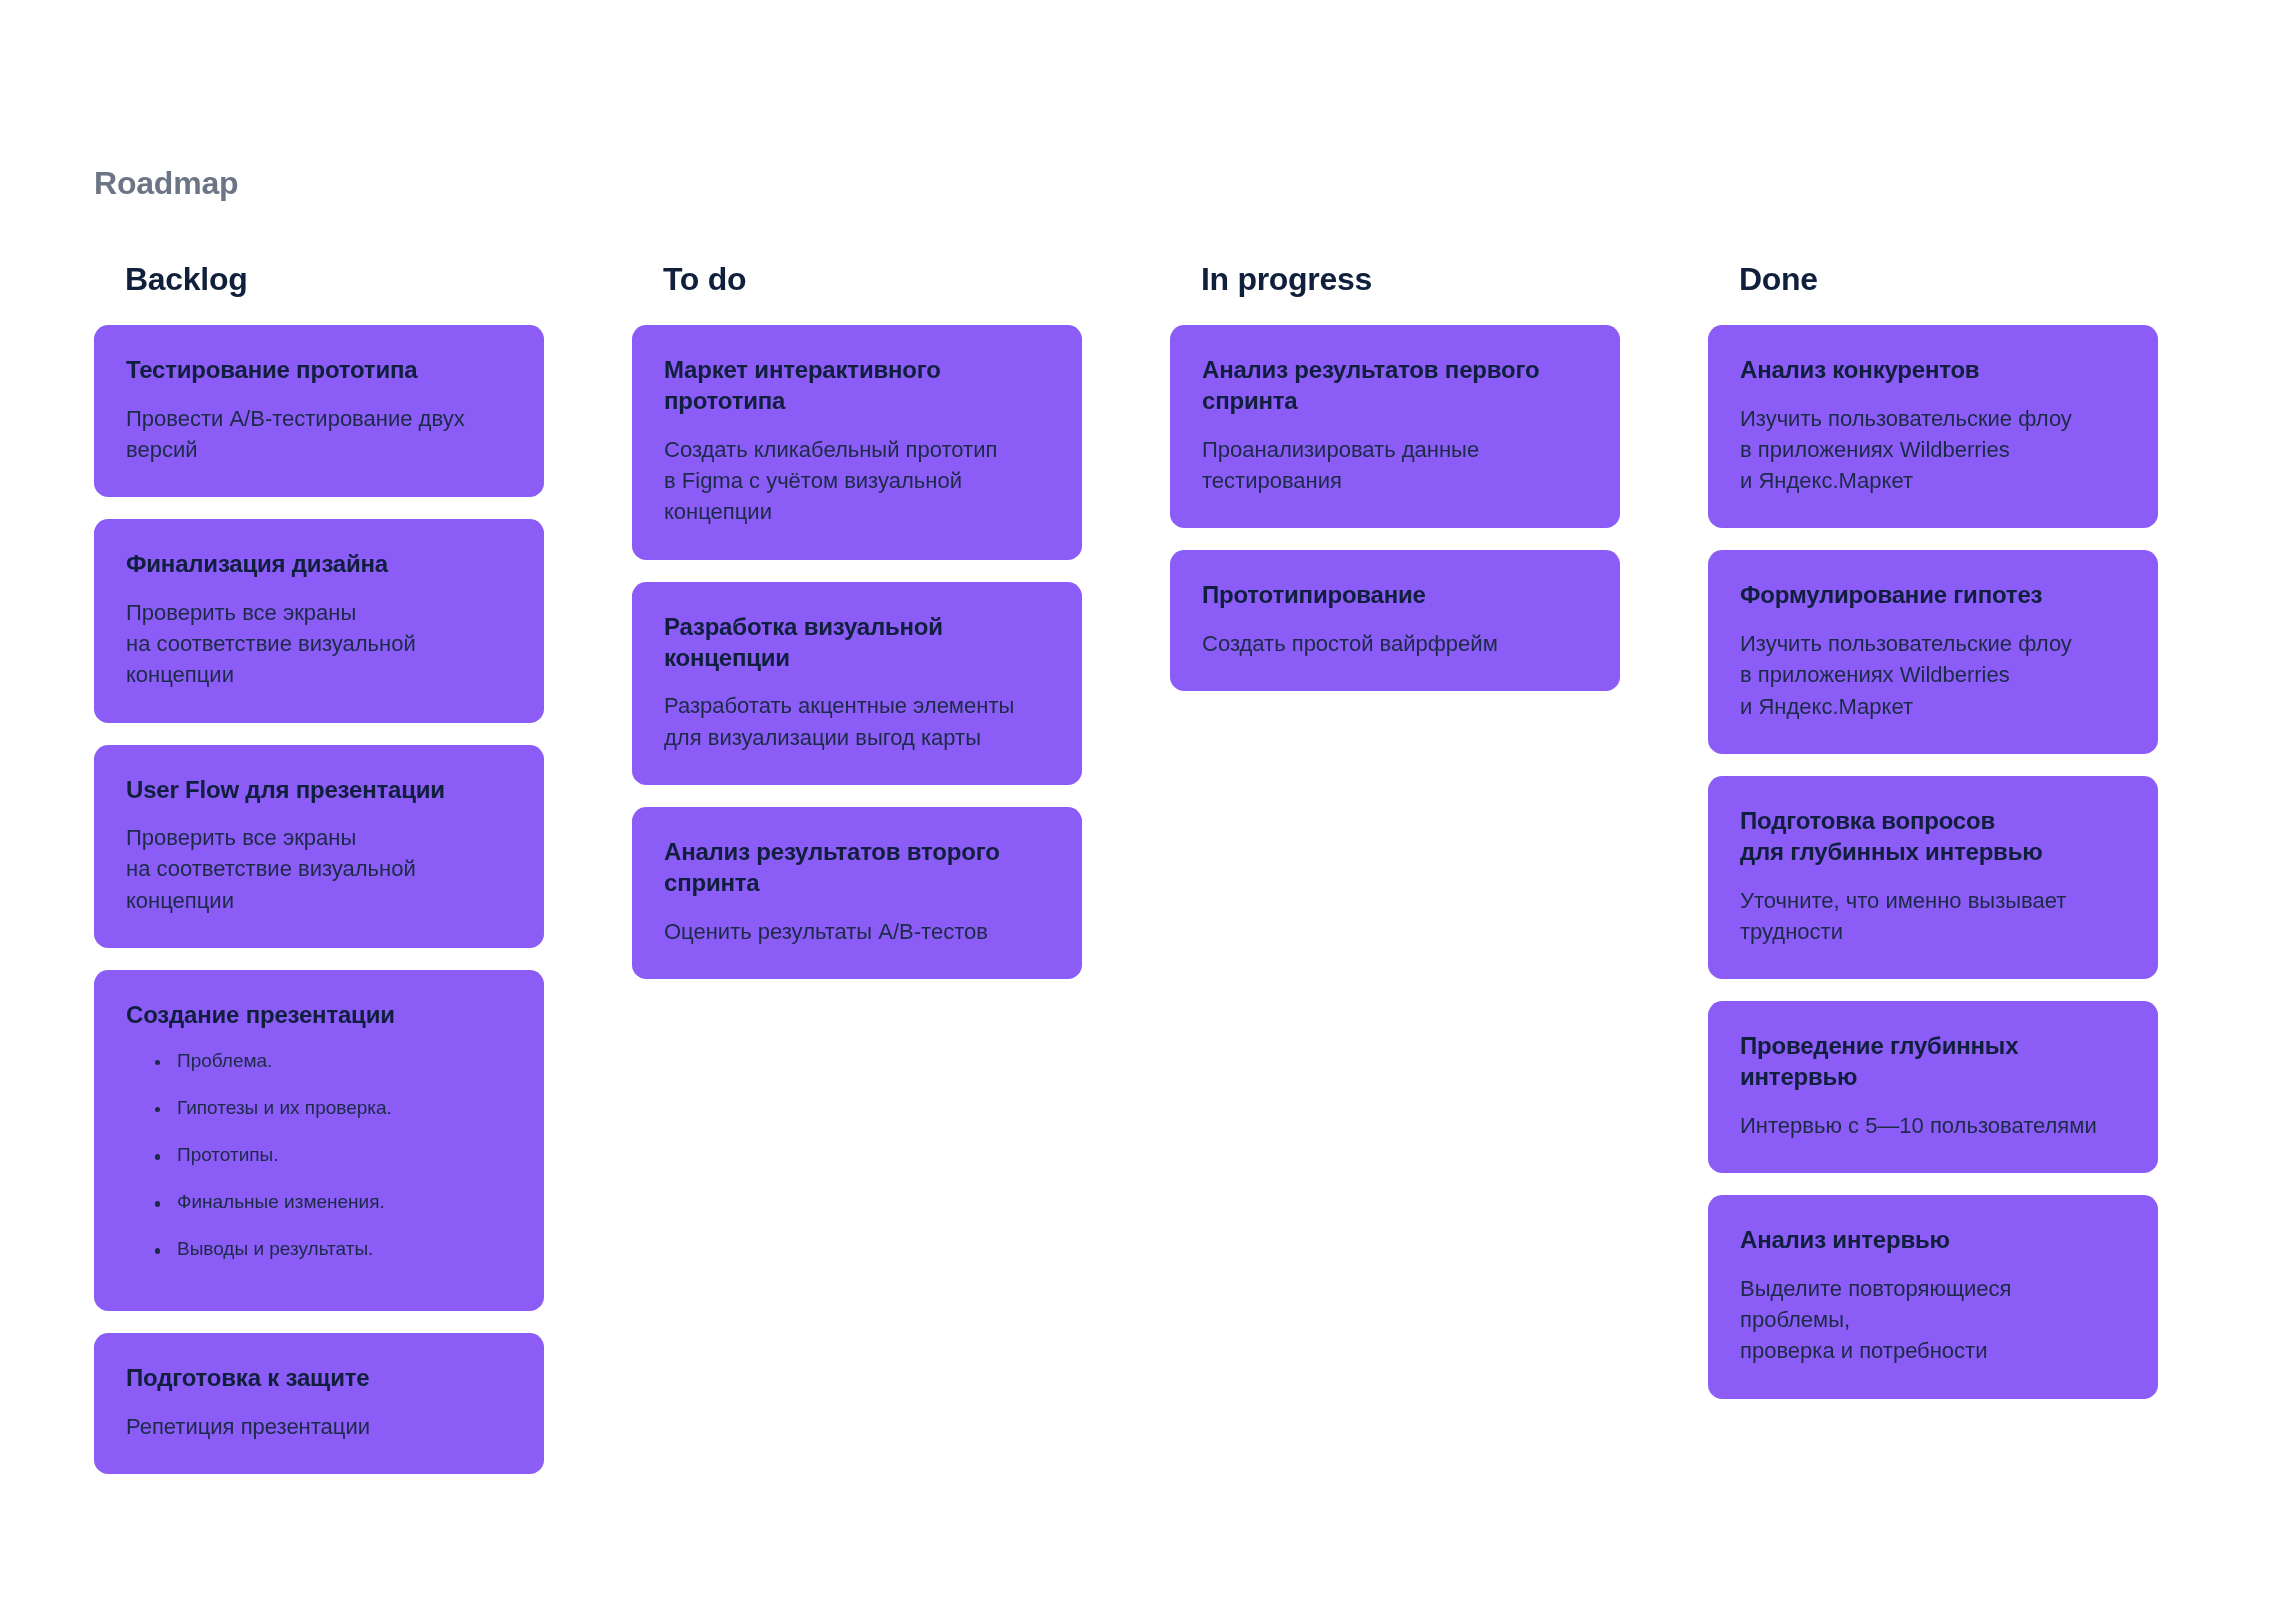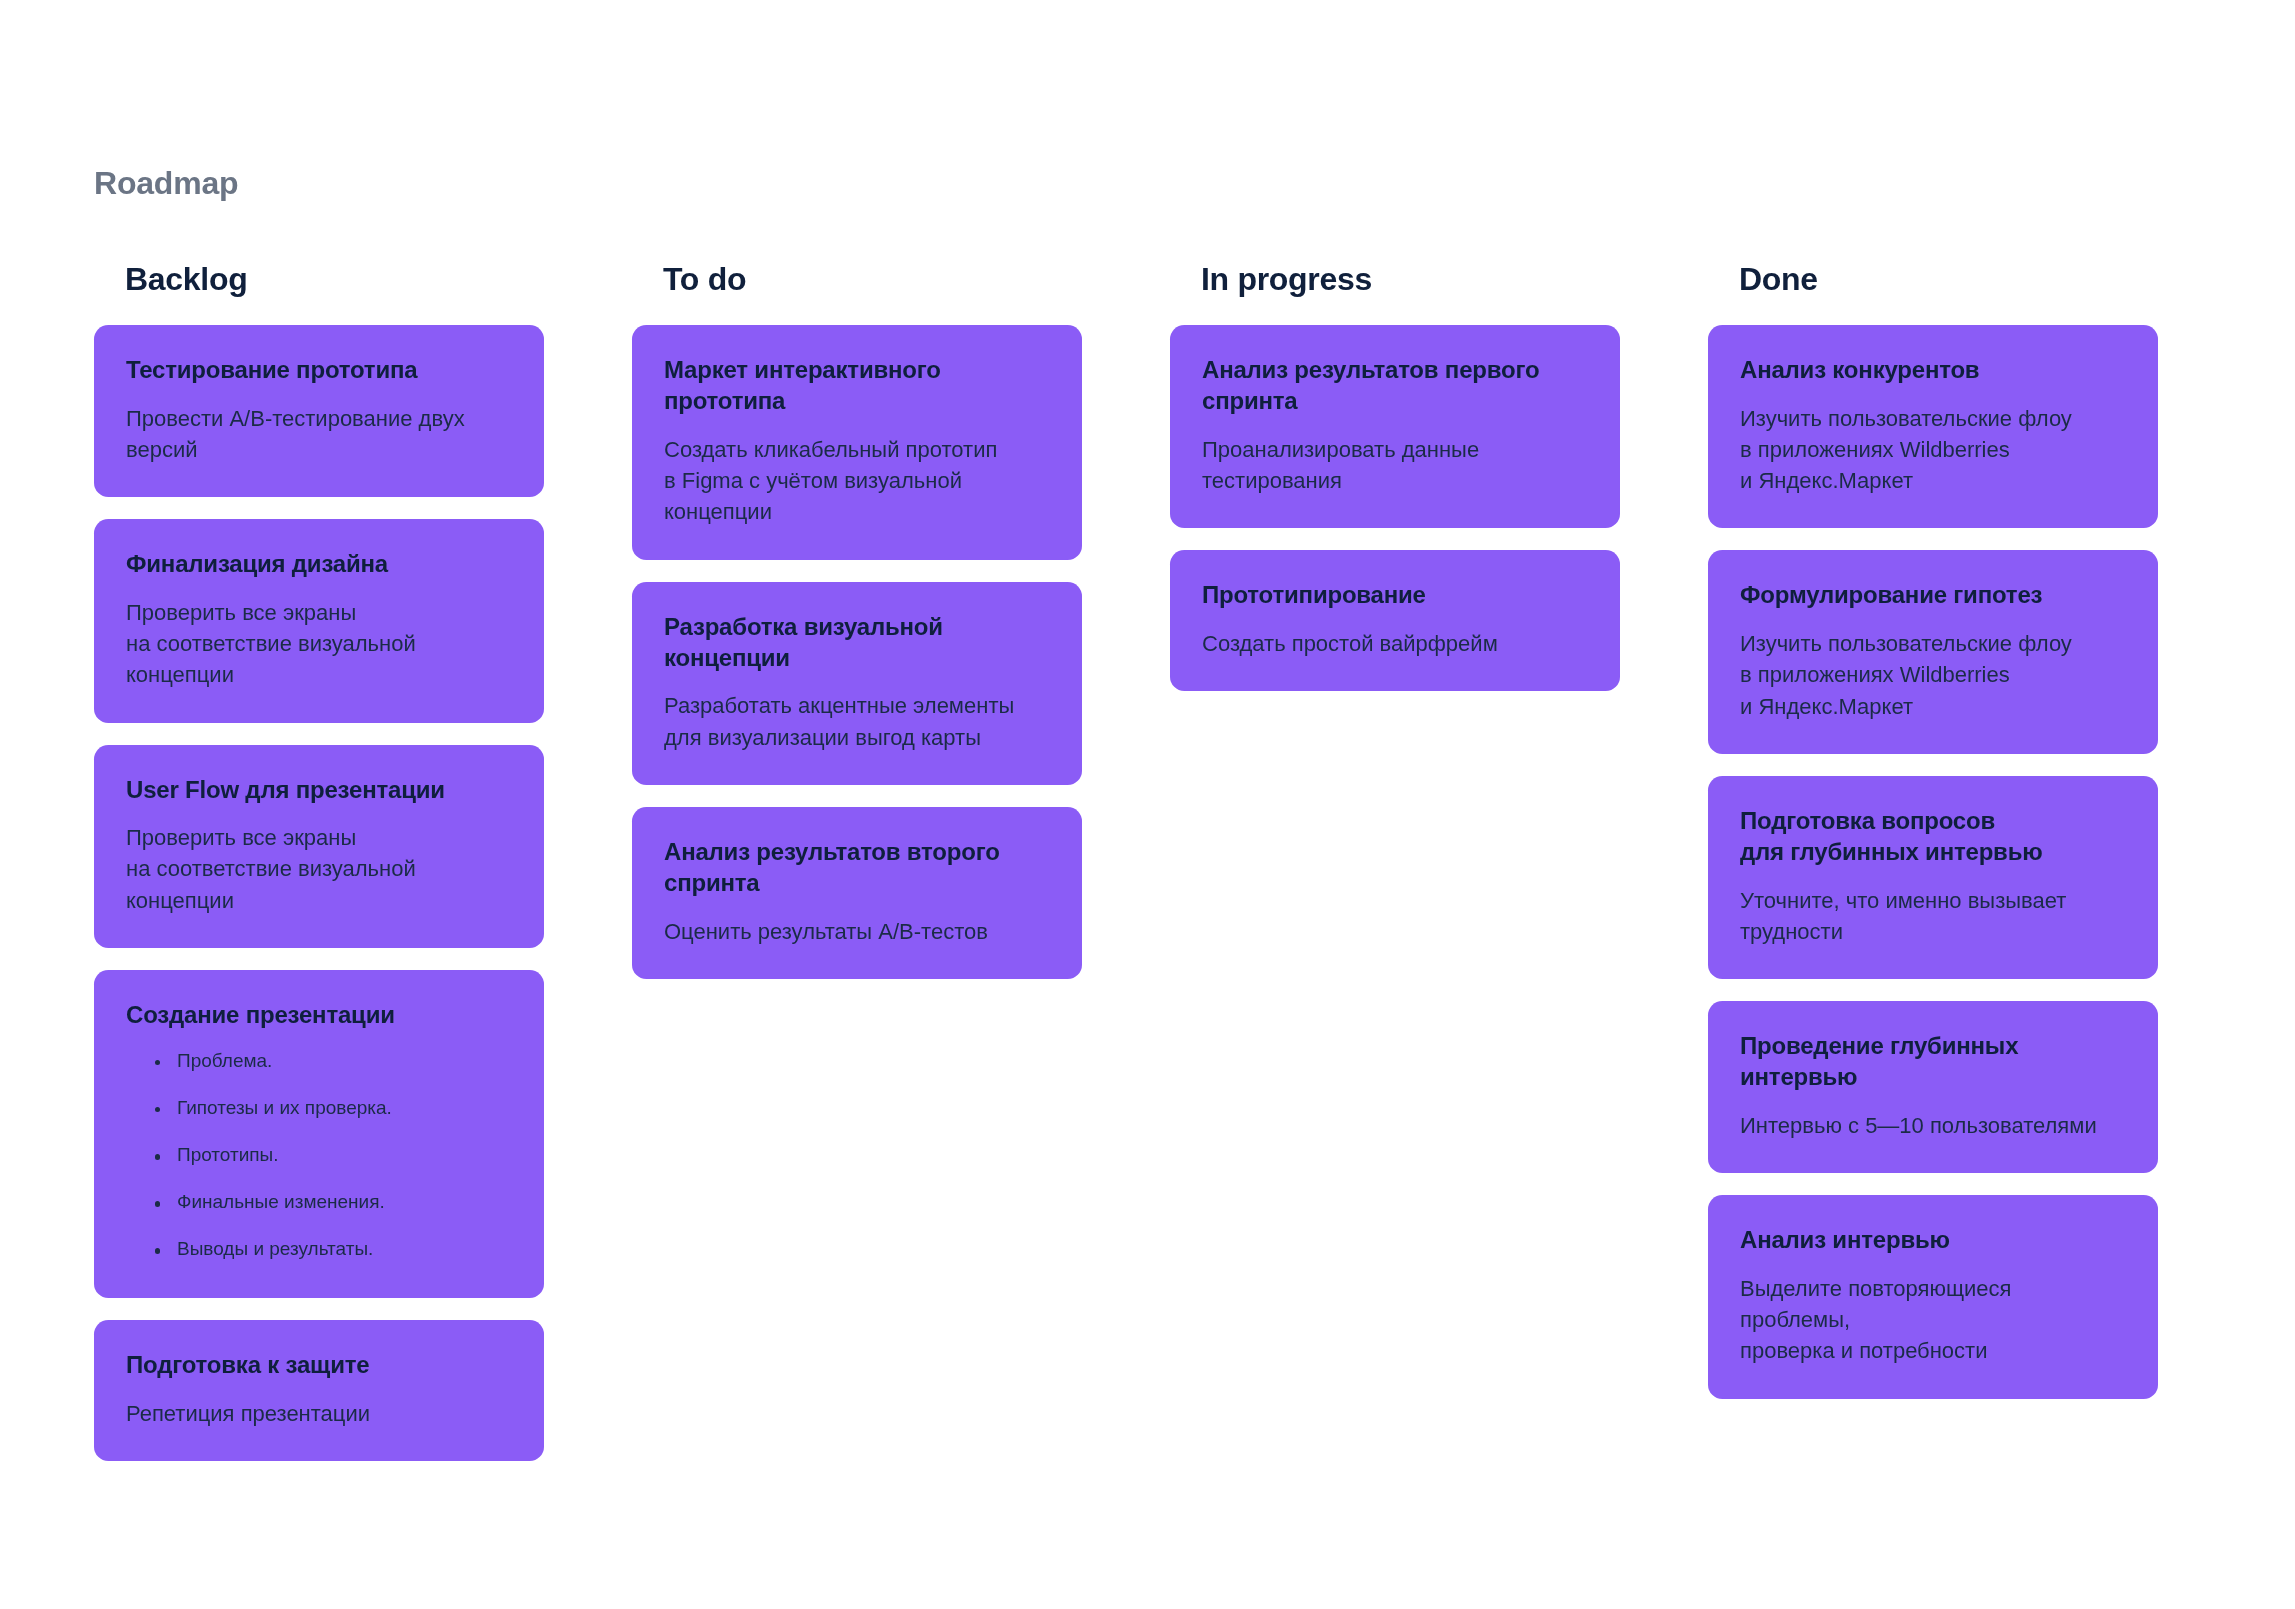--- a/index.html
+++ b/index.html
@@ -103,21 +103,21 @@
 
   .card-list li {
     position: relative;
     font-size: 19px;
     font-weight: 400;
     line-height: 1.35;
     color: #1b2b47;
     padding-left: 24px;
     margin-bottom: 21.5px;
   }
-  .card-list li:last-child { margin-bottom: 4px; }
+  .card-list li:last-child { margin-bottom: 17px; }
 
   .card-list li::before {
     content: "";
     position: absolute;
     left: 1.6px;
     top: 12px;
     width: 5.6px;
     height: 5.6px;
     border-radius: 50%;
     background: #1b2b47;

